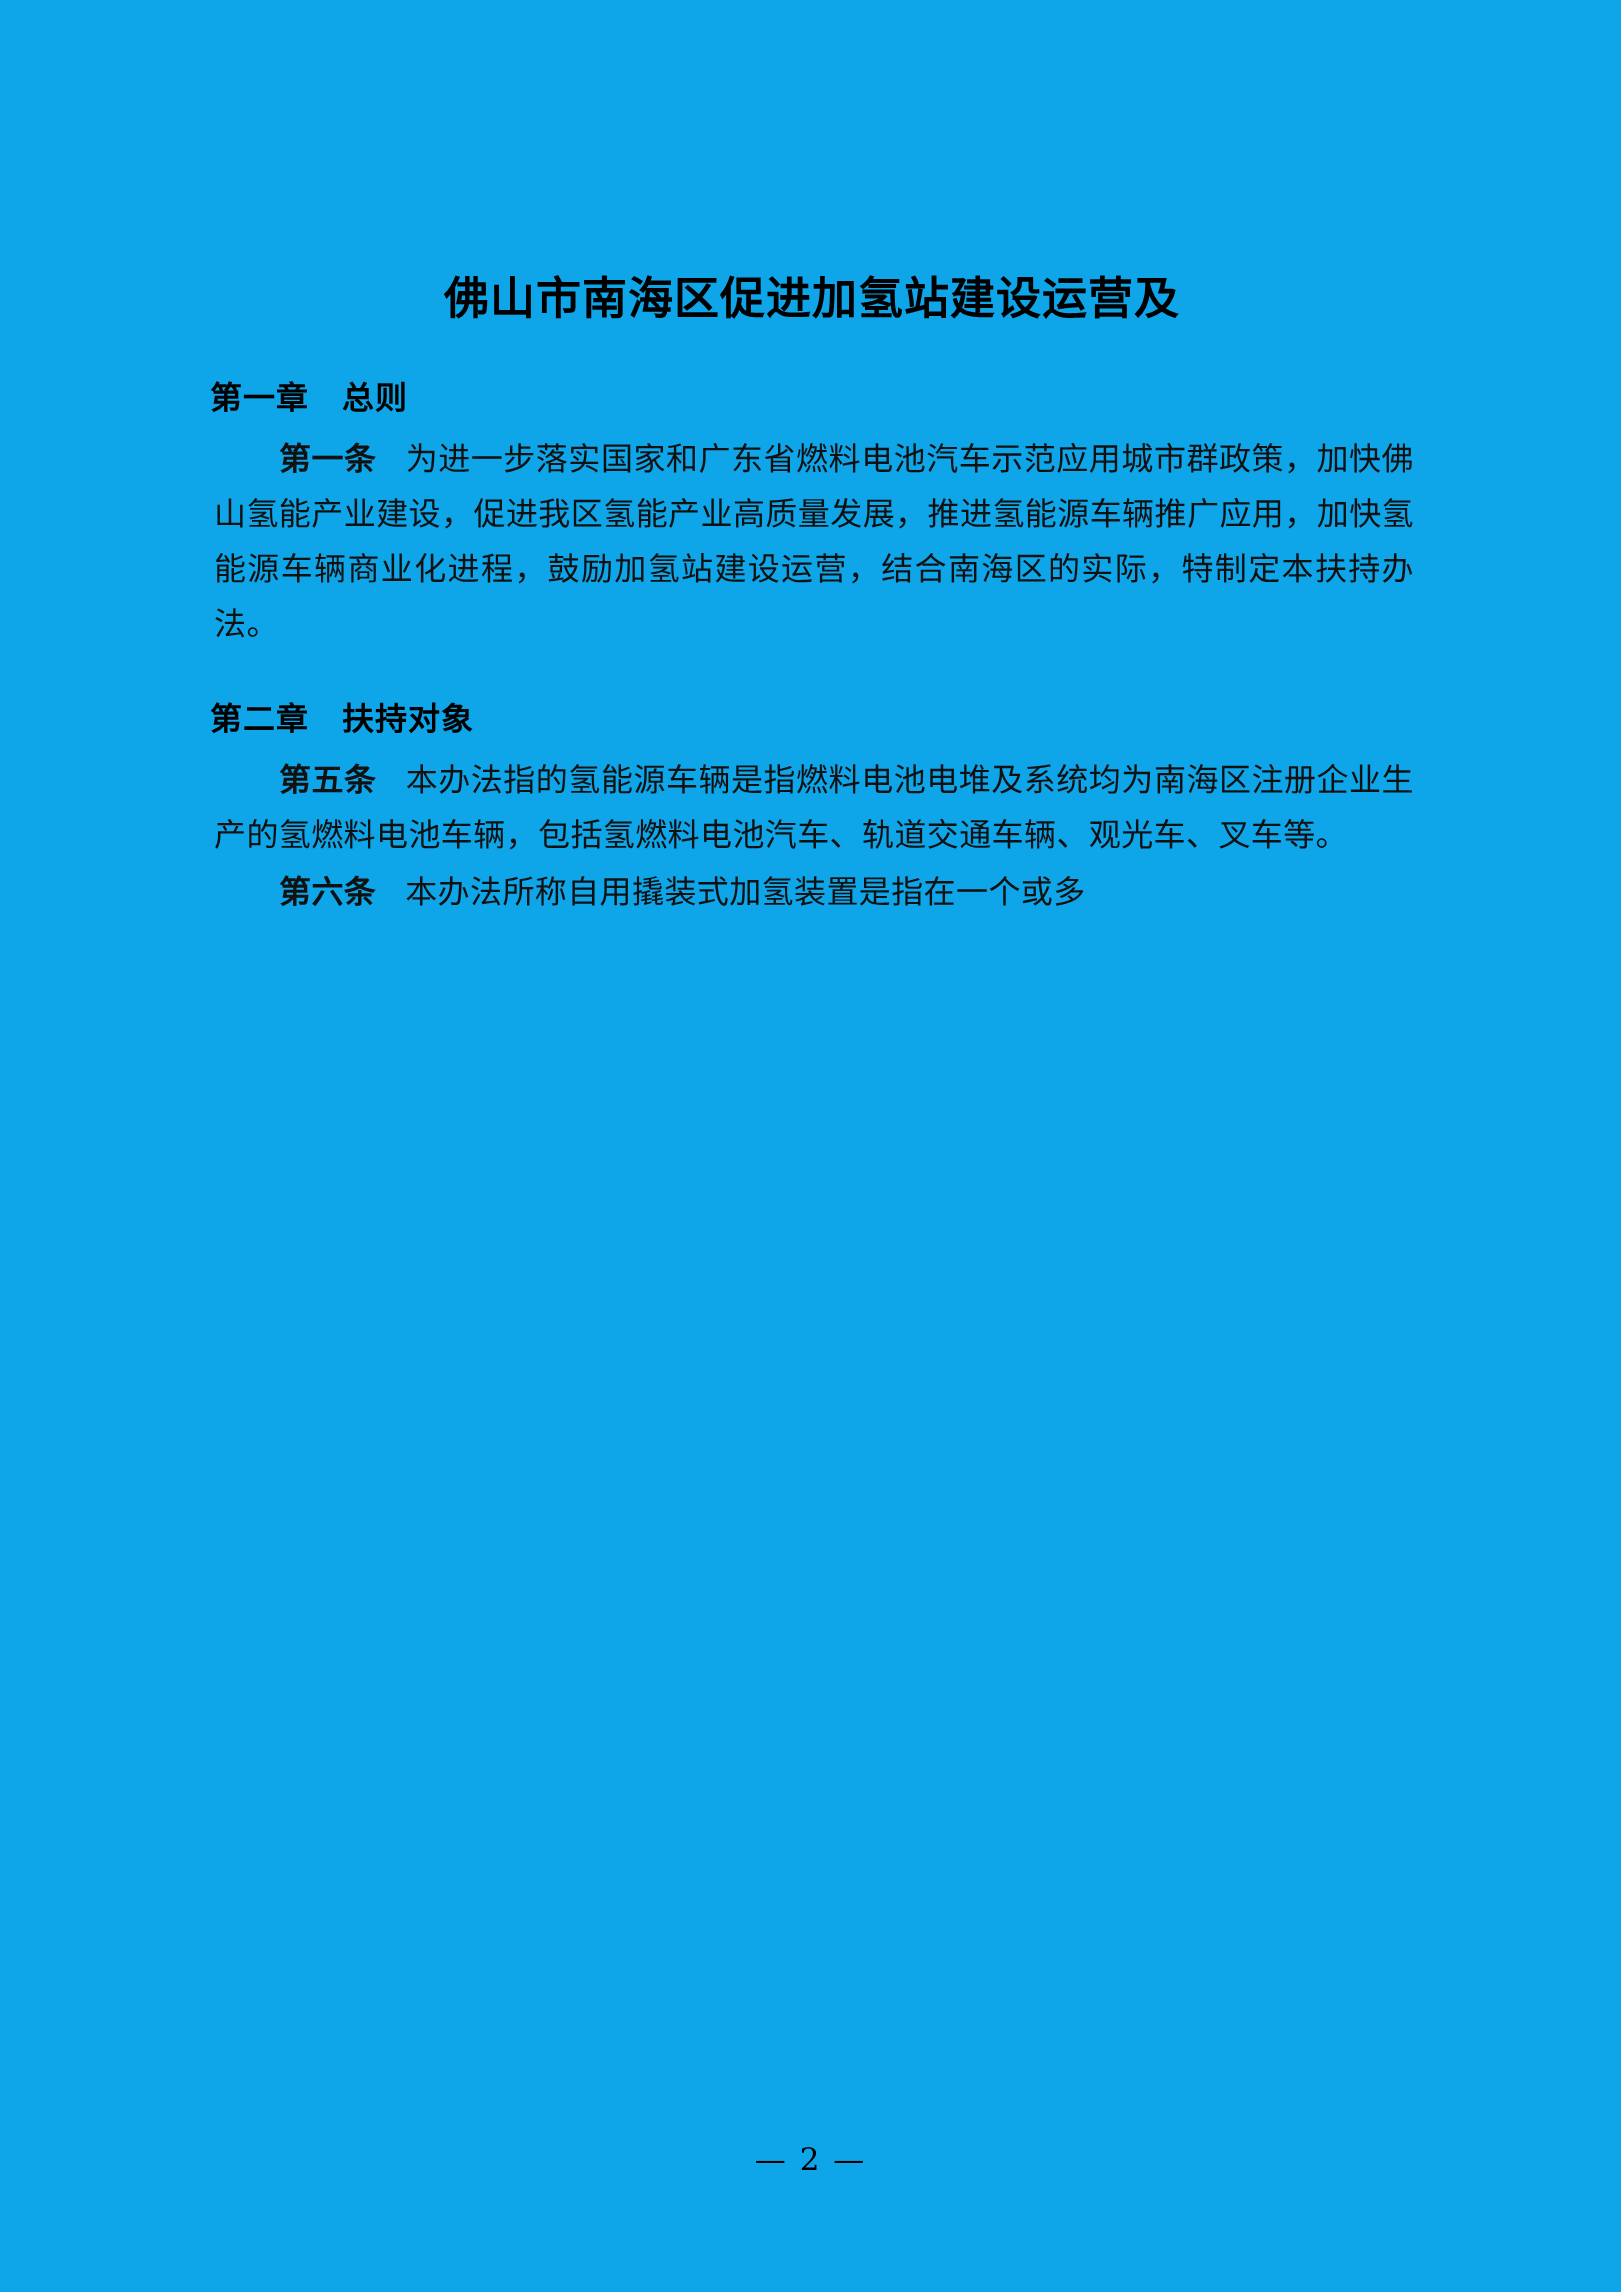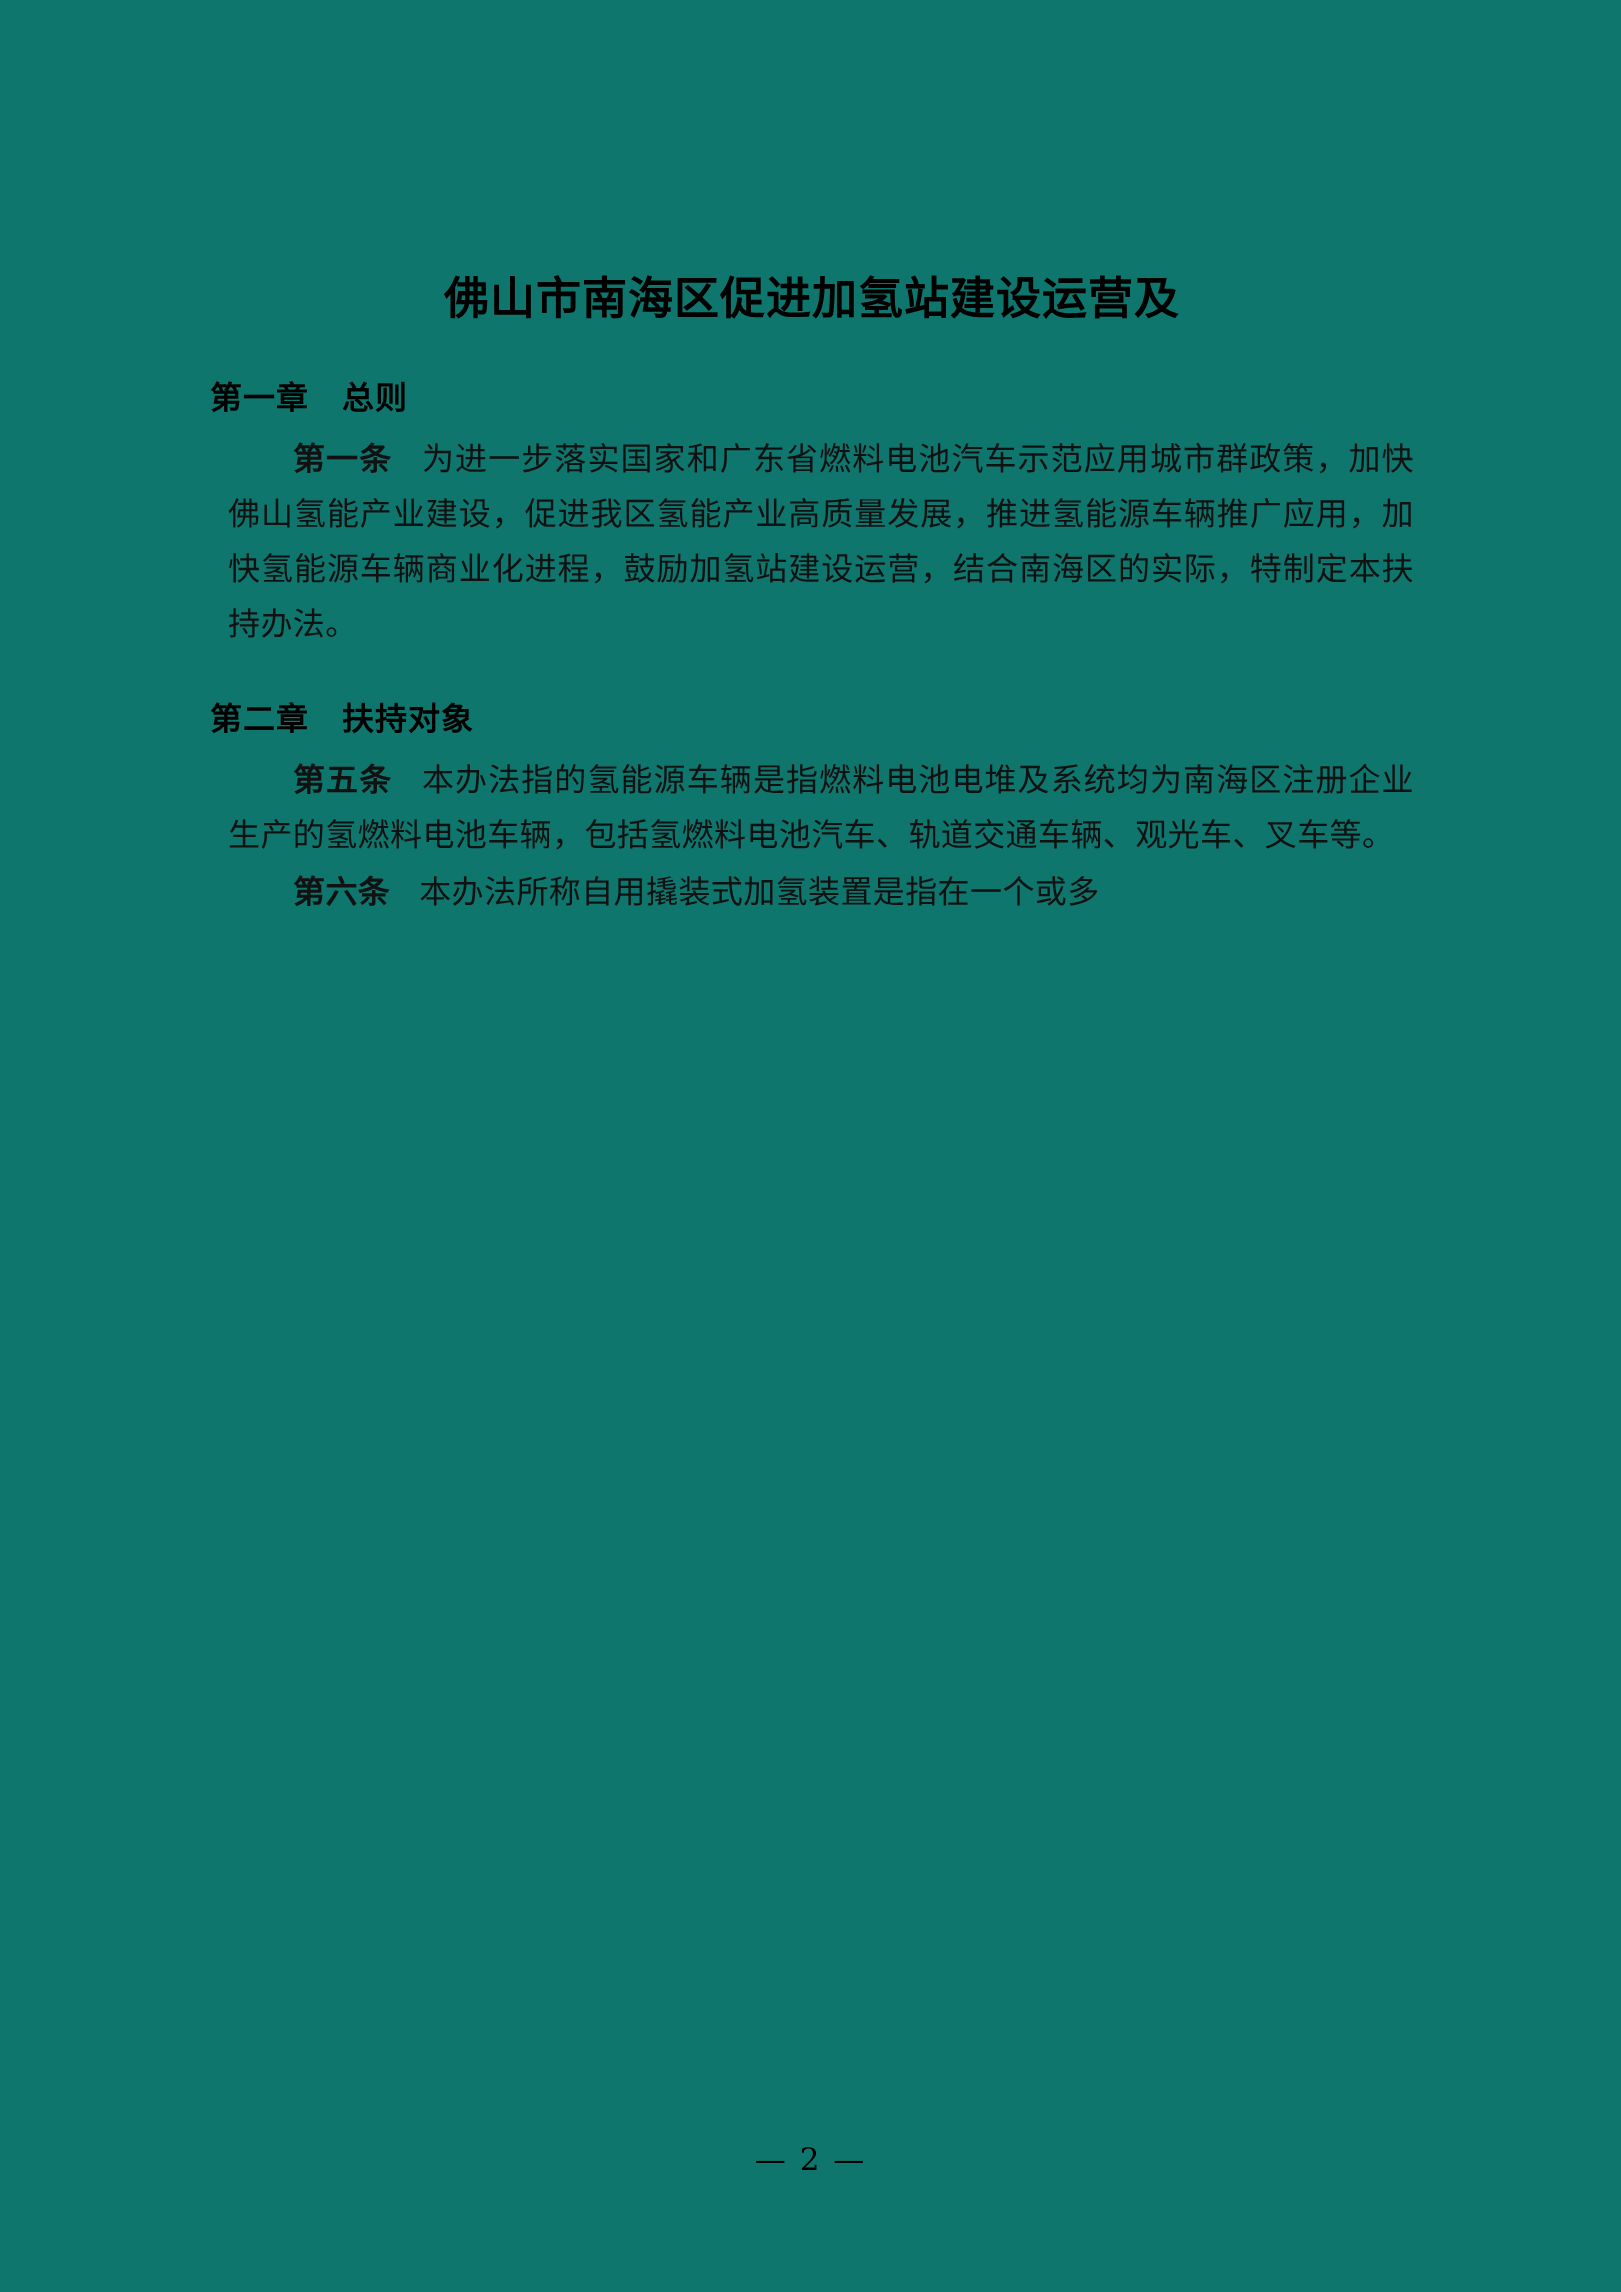--- a/index.html
+++ b/index.html
@@ -5,21 +5,21 @@
   html, body {
     margin: 0;
     padding: 0;
     background: #ffffff;
   }
   .page {
     position: relative;
     width: 1621px;
     height: 2293px;
     margin: 0 auto;
-    background: #0f766e;
+    background: #0ea5e9;
     box-sizing: border-box;
     font-family: "DejaVu Serif", "Liberation Serif", serif;
     color: #111111;
     overflow: hidden;
   }
   .content {
     position: absolute;
     left: 210px;
     top: 267px;
     width: 1204px;
@@ -49,21 +49,21 @@
   .chapter .gap {
     display: inline-block;
     width: 33px;
   }
   .para {
     font-size: 32px;
     line-height: 1.72;
     text-align: justify;
     text-justify: inter-ideograph;
     text-indent: 65px;
-    margin: 0 0 2px 18px;
+    margin: 0 0 2px 4px;
     letter-spacing: 0.4px;
   }
   .para .art {
     font-weight: bold;
   }
   .para .sp {
     display: inline-block;
     width: 29px;
   }
   .page-number {

